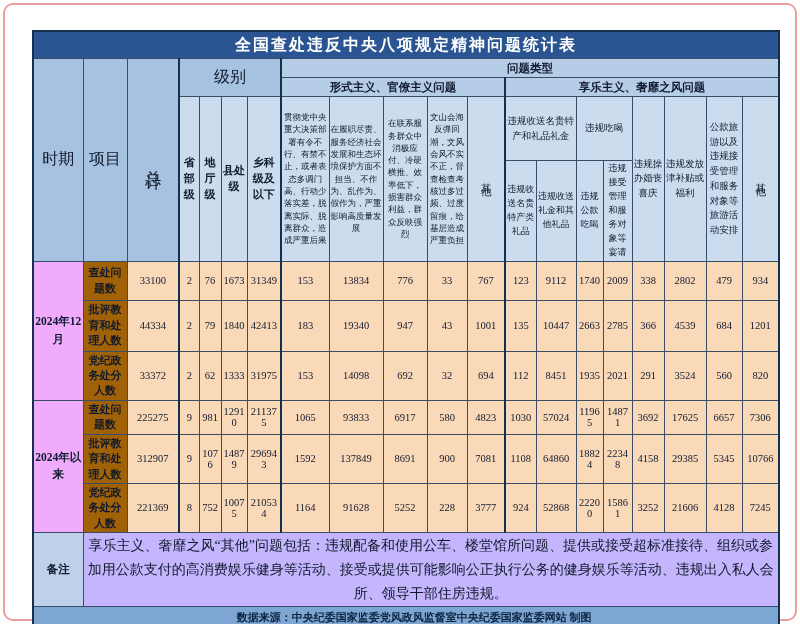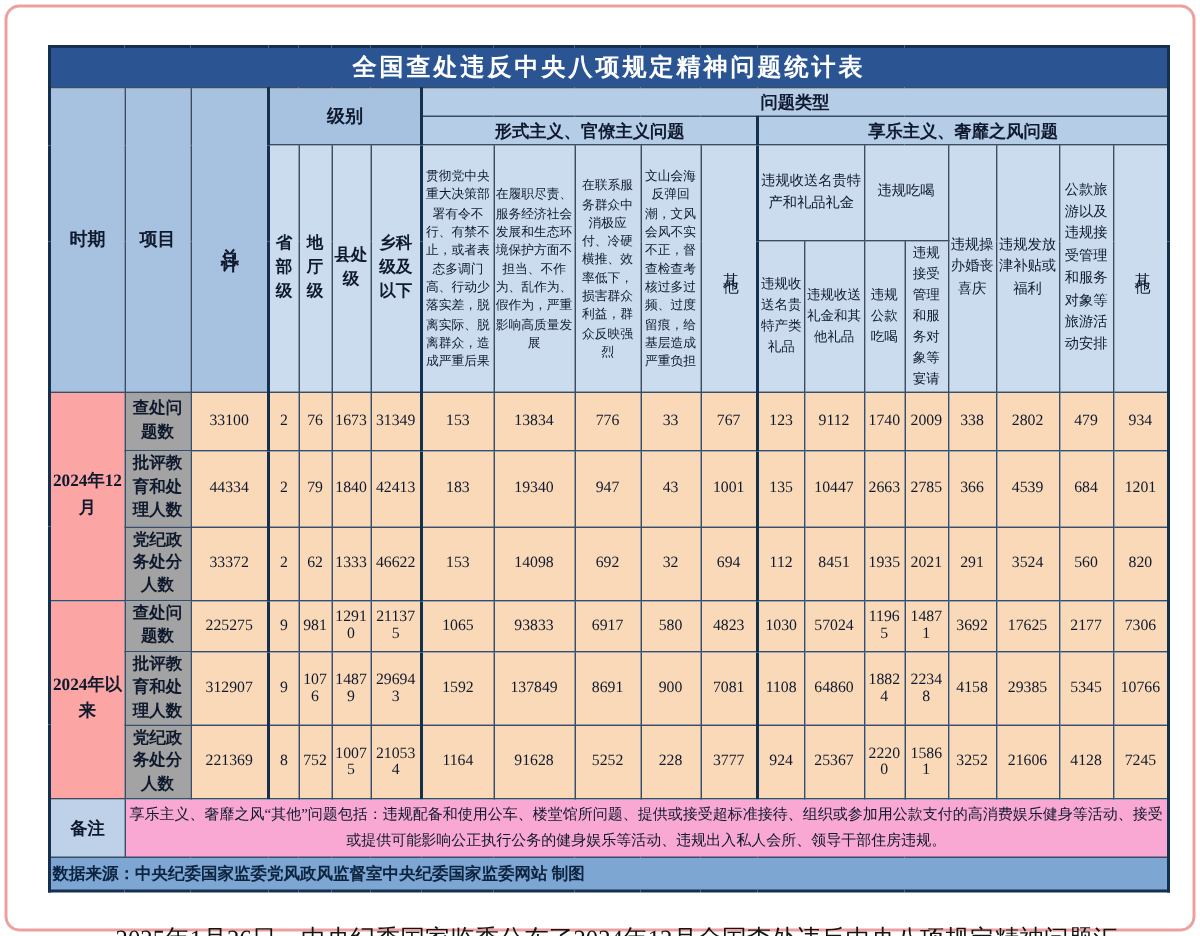--- a/index.html
+++ b/index.html
@@ -6,53 +6,53 @@
   body{width:800px;height:624px;position:relative;overflow:hidden;
        font-family:"Liberation Serif","DejaVu Serif",serif;}
   .page-frame{position:absolute;inset:3px;border:2px solid #ee9f9f;border-radius:10px;background:#ffffff;}
   .card{padding:25px 26px 0 27px;}
 
   table.stat{width:746px;table-layout:fixed;border-collapse:collapse;border:2.5px solid #14304f;color:#101a2e;padding-left:19px;}
   table.stat td{border:1px solid #3a4d66;text-align:center;vertical-align:middle;padding:1px;overflow:hidden;word-break:break-all;}
 
   .title-cell{background:#2a5492;color:#ffffff;font-weight:bold;font-size:16px;letter-spacing:2px;height:24px;border:2px solid #14304f;}
 
-  .h1c{background:#a6c2e0;font-weight:bold;font-size:12px;margin-top:24px;}
+  .h1c{background:#a6c2e0;font-weight:normal;font-size:16px;margin-top:24px;}
   .h2c{background:#b6cde8;font-weight:bold;font-size:11.5px;}
   .h3c{background:#cbdcee;}
   .lv{font-size:11px;font-weight:bold;line-height:1.45;padding:2px 1px;}
   .hlong{font-size:8.5px;line-height:1.45;text-align:center;padding:3px 2px;vertical-align:middle;}
   .hgroup{font-size:9.5px;line-height:1.5;padding:2px 2px;}
   .hsub{font-size:9px;line-height:1.55;padding:2px 1px;}
   .hleaf{font-size:9.5px;line-height:1.55;padding:2px 1px;}
   .hother{font-size:10.5px;}
   .vert{writing-mode:vertical-rl;text-orientation:upright;letter-spacing:4px;display:inline-block;}
 
   .rh1{height:19px;}
   .rh2{height:19px;}
   .rh3{height:64px;}
   .rh4{height:74px;}
 
-  .period{background:#fca5a5;font-weight:bold;font-size:11.5px;line-height:1.5;}
-  .item{background:#a3a3a3;font-weight:bold;font-size:11px;line-height:1.4;padding:1px 4px;margin-top:10px;}
+  .period{background:#f0abfc;font-weight:bold;font-size:11.5px;line-height:1.5;}
+  .item{background:#a16207;font-weight:bold;font-size:11px;line-height:1.4;padding:1px 4px;margin-top:10px;}
   .n{background:#f9d9b8;font-size:10.5px;letter-spacing:0;}
   .bL{border-left:2px solid #14304f !important;}
   .r1 td{height:36px;border-top:2px solid #14304f;}
   .r2 td{height:48px;}
   .r3 td{height:40px;}
   .r4 td{height:31px;}
   .r5 td{height:46px;}
   .r6 td{height:29px;}
 
   .nr td{border-top:2px solid #14304f;}
   .note-label{background:#bed1e9;font-weight:bold;font-size:11.5px;height:36px;}
-  .note-text{background:#f9a8d4;text-align:left;font-size:10px;line-height:1.7;padding:3px 8px;word-break:break-all;}
+  .note-text{background:#c4b5fd;text-align:left;font-size:14px;line-height:1.7;padding:3px 8px;word-break:break-all;}
 
   .footer-cell{background:#7da6d3;border:2px solid #14304f;height:19px;padding:0 6px;}
-  .footer-flex{display:flex;justify-content:flex-start;align-items:center;font-weight:bold;font-size:11px;color:#0d2440;}
+  .footer-flex{display:flex;justify-content:center;align-items:center;font-weight:bold;font-size:11px;color:#0d2440;margin-left:16px;}
 
   .article{margin:16px 12px 0 12px;font-size:16.5px;line-height:1.82;text-indent:2em;color:#141414;
            font-family:"Liberation Serif","DejaVu Serif",serif;}
 </style>
 </head>
 <body>
 
 <div class="page-frame">
   <div class="card">
 
@@ -167,21 +167,21 @@
         <td class="n">684</td>
         <td class="n">1201</td>
       </tr>
 
       <tr class="r3">
         <td class="item">党纪政务处分人数</td>
         <td class="n">33372</td>
         <td class="n bL">2</td>
         <td class="n">62</td>
         <td class="n">1333</td>
-        <td class="n">46622</td>
+        <td class="n">31975</td>
         <td class="n bL">153</td>
         <td class="n">14098</td>
         <td class="n">692</td>
         <td class="n">32</td>
         <td class="n">694</td>
         <td class="n bL">112</td>
         <td class="n">8451</td>
         <td class="n">1935</td>
         <td class="n">2021</td>
         <td class="n">291</td>
@@ -202,21 +202,21 @@
         <td class="n">93833</td>
         <td class="n">6917</td>
         <td class="n">580</td>
         <td class="n">4823</td>
         <td class="n bL">1030</td>
         <td class="n">57024</td>
         <td class="n">11965</td>
         <td class="n">14871</td>
         <td class="n">3692</td>
         <td class="n">17625</td>
-        <td class="n">2177</td>
+        <td class="n">6657</td>
         <td class="n">7306</td>
       </tr>
 
       <tr class="r5">
         <td class="item">批评教育和处理人数</td>
         <td class="n">312907</td>
         <td class="n bL">9</td>
         <td class="n">1076</td>
         <td class="n">14879</td>
         <td class="n">296943</td>
@@ -241,21 +241,21 @@
         <td class="n bL">8</td>
         <td class="n">752</td>
         <td class="n">10075</td>
         <td class="n">210534</td>
         <td class="n bL">1164</td>
         <td class="n">91628</td>
         <td class="n">5252</td>
         <td class="n">228</td>
         <td class="n">3777</td>
         <td class="n bL">924</td>
-        <td class="n">25367</td>
+        <td class="n">52868</td>
         <td class="n">22200</td>
         <td class="n">15861</td>
         <td class="n">3252</td>
         <td class="n">21606</td>
         <td class="n">4128</td>
         <td class="n">7245</td>
       </tr>
 
       <tr class="nr">
         <td class="note-label">备注</td>

